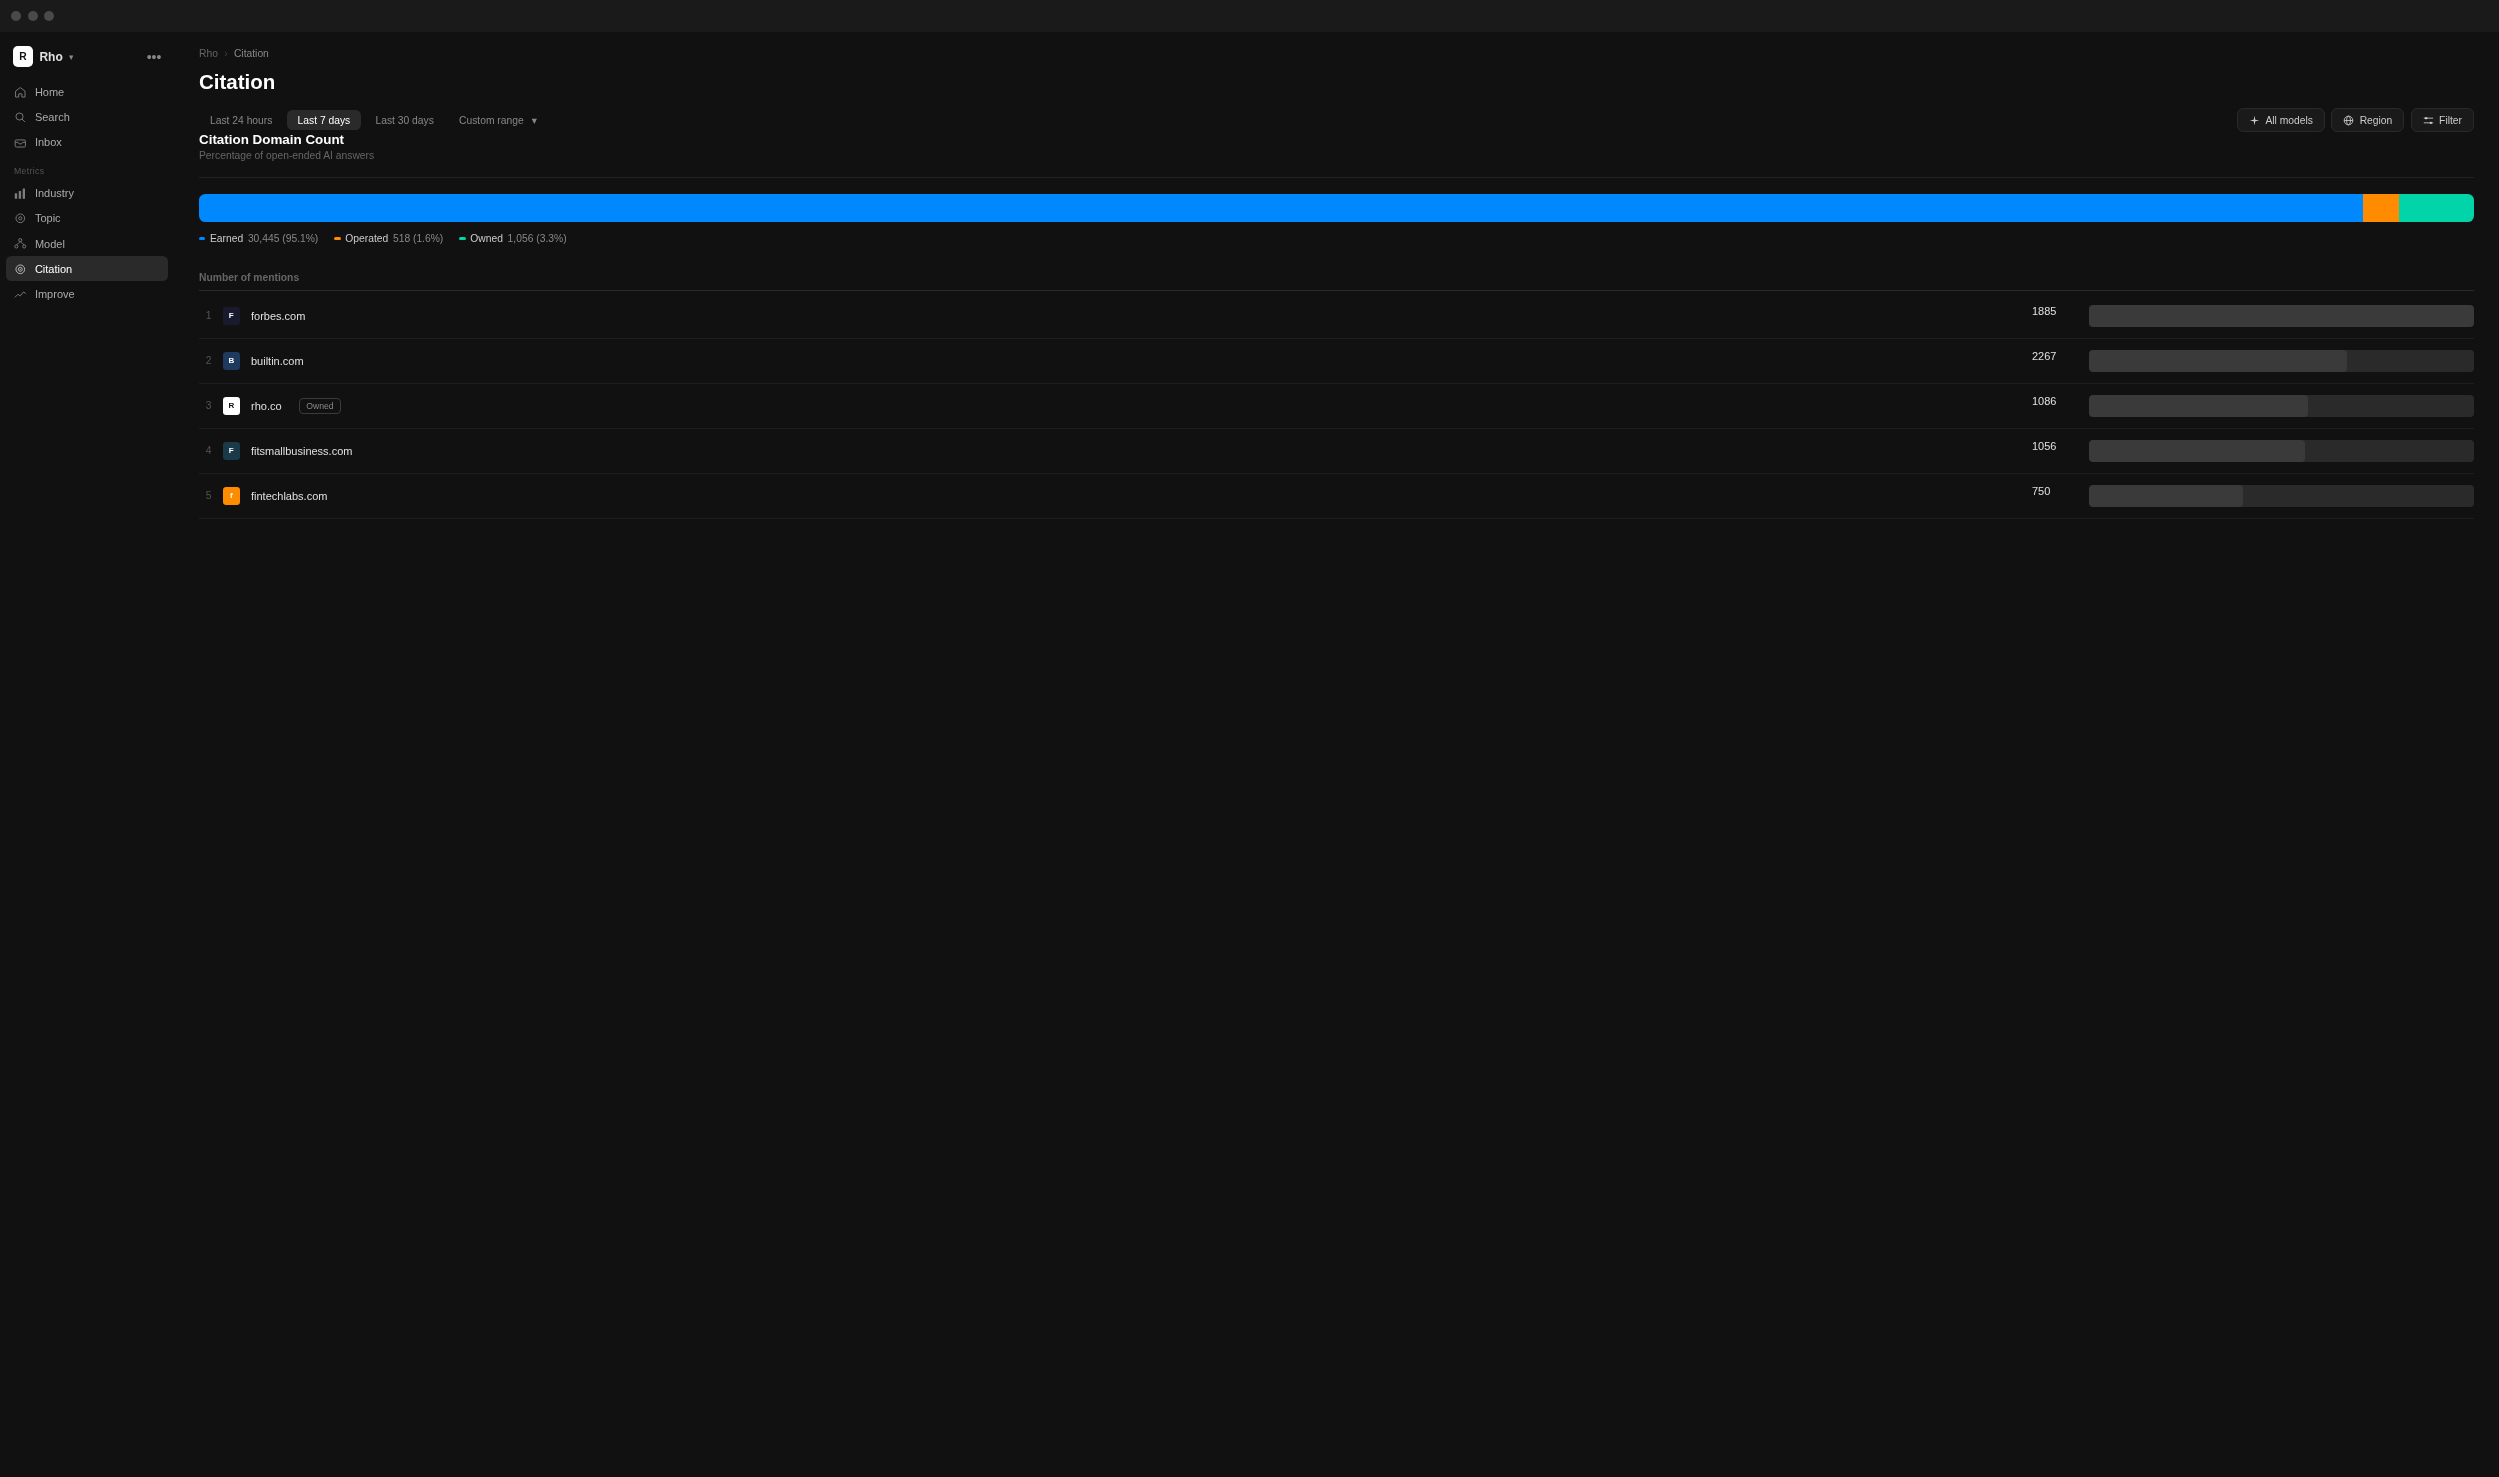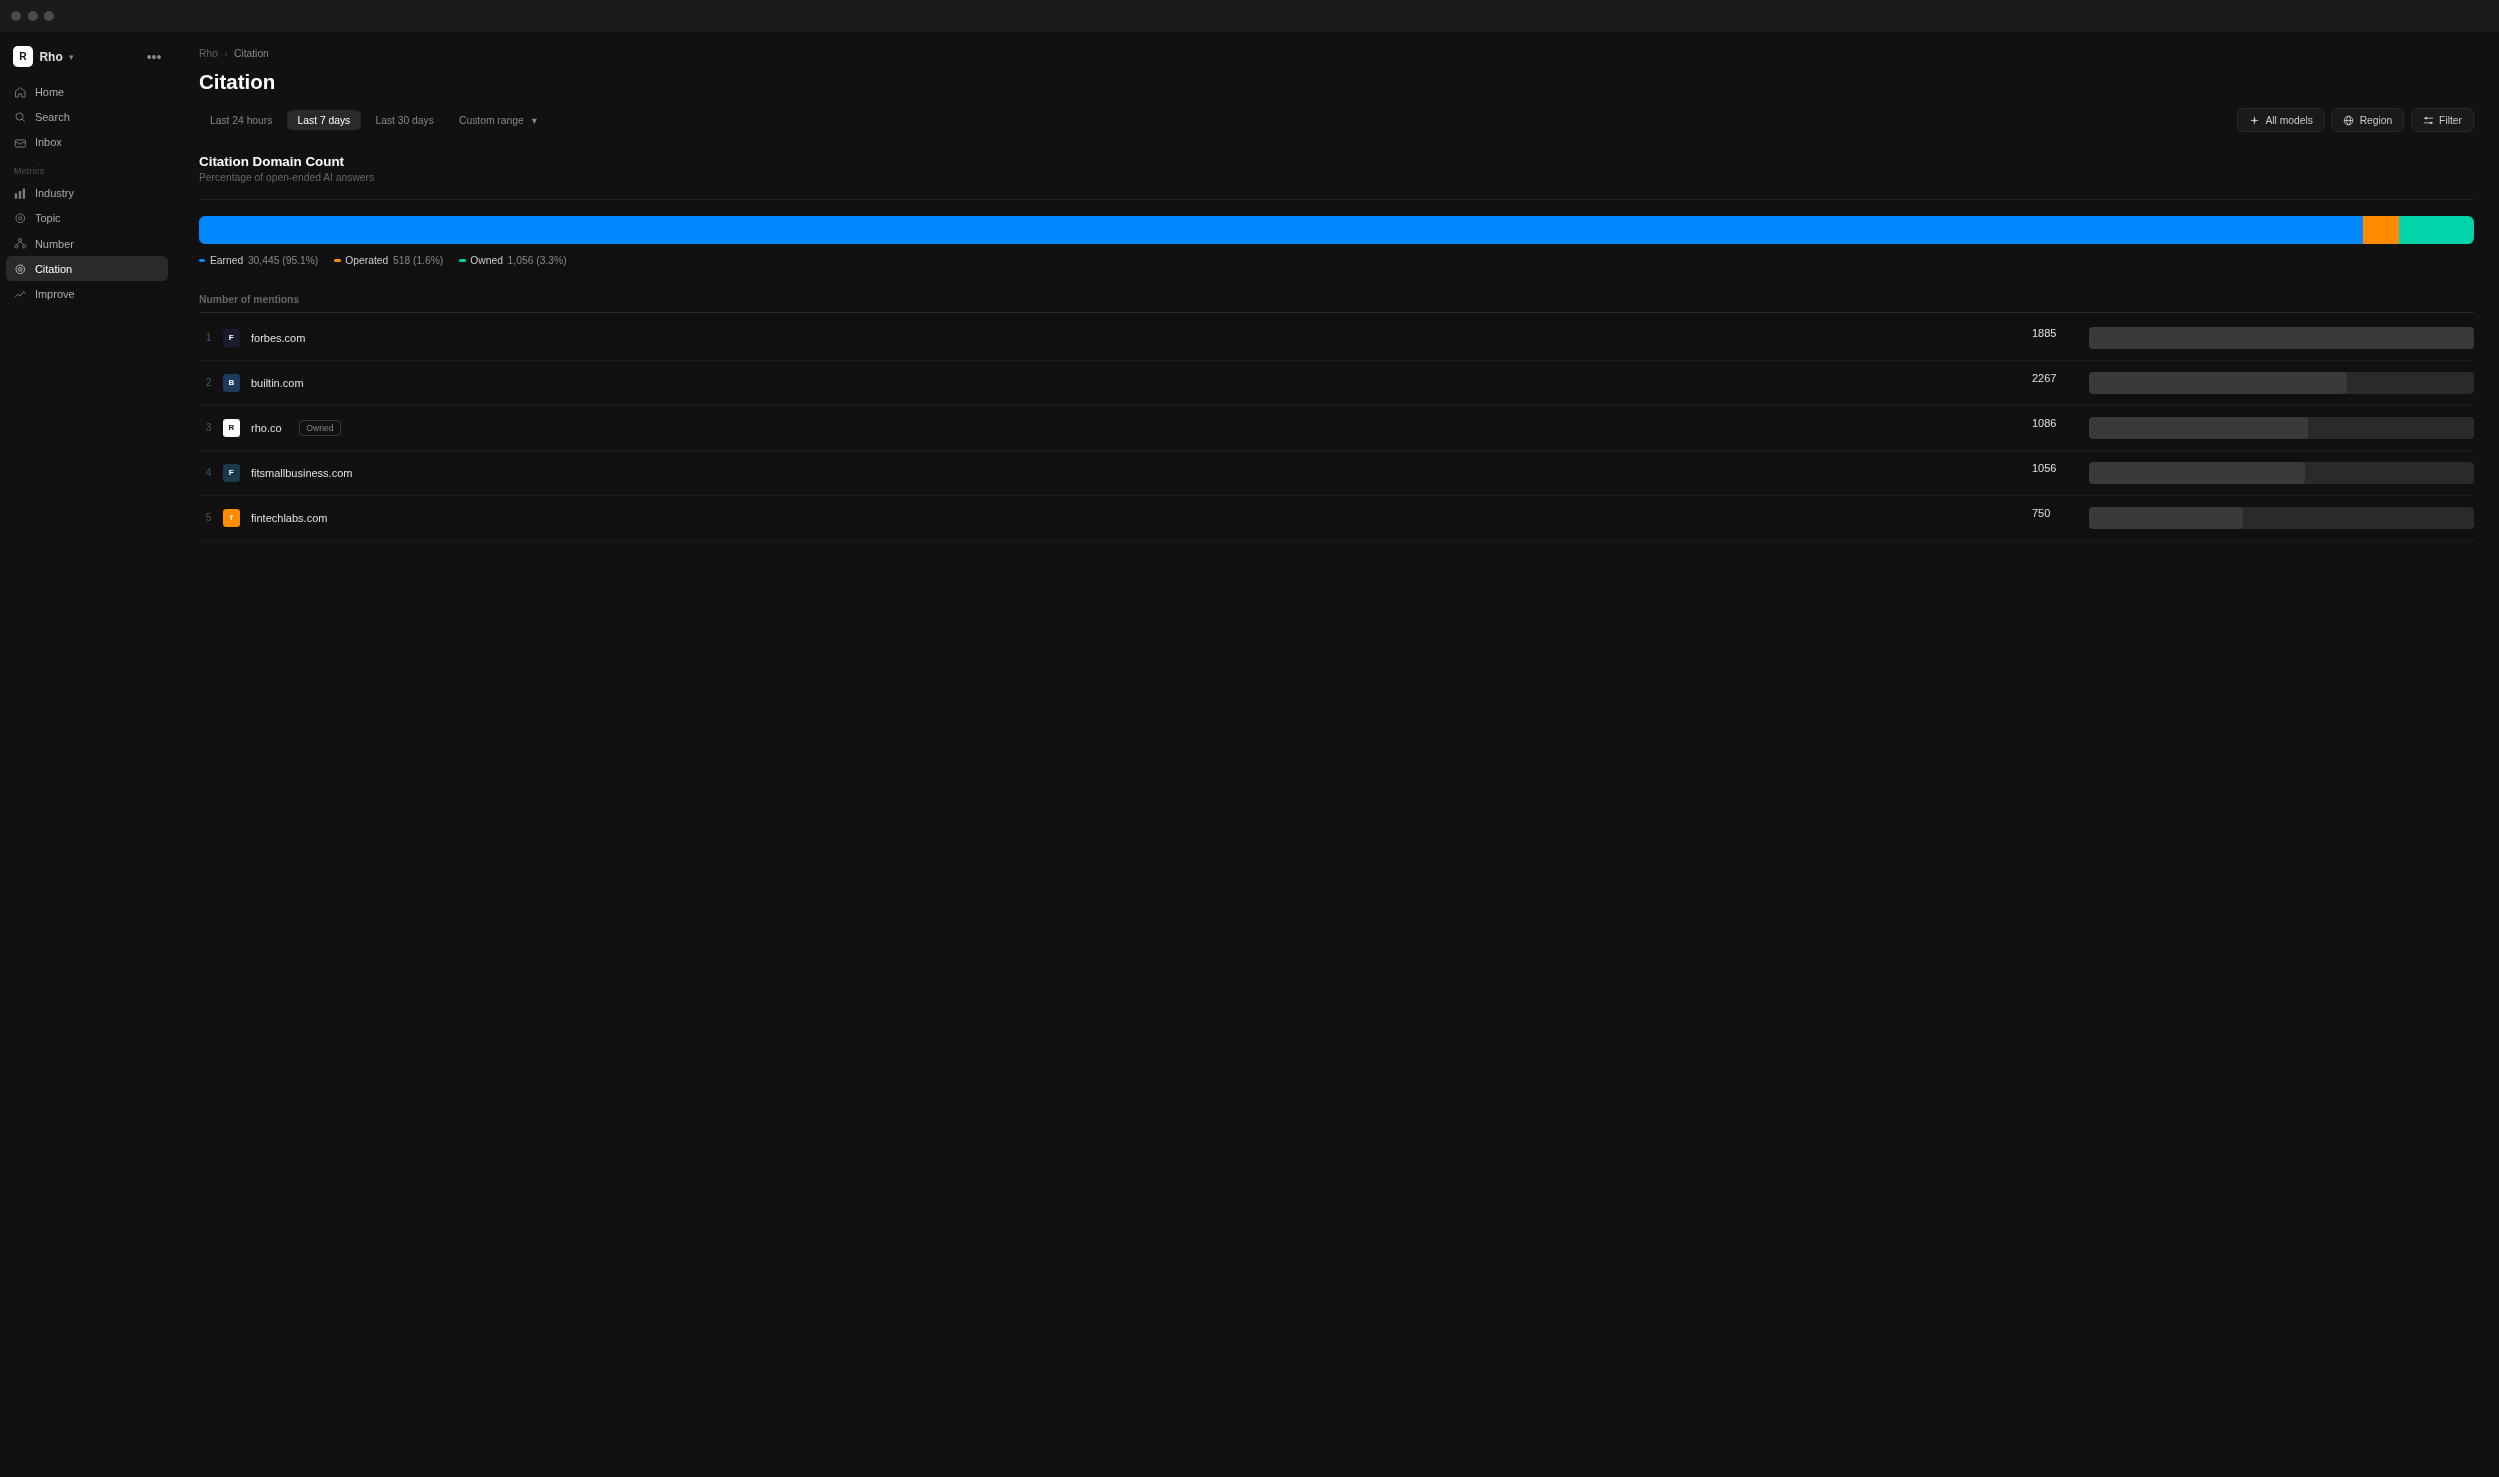--- a/index.html
+++ b/index.html
@@ -128,21 +128,20 @@
       font-weight: 600;
       color: #ffffff;
       margin-bottom: 14px;
     }
 
     
     .filter-bar {
       display: flex;
       align-items: center;
       justify-content: space-between;
-      margin-bottom: 22px;
     }
     .time-filters {
       display: flex;
       align-items: center;
       gap: 3.2px;
     }
     .time-btn {
       padding: 4.7px 11px;
       border-radius: 5.5px;
       border: none;
@@ -401,21 +400,21 @@
         <span>Topic</span>
       </div>
       <div class="nav-item">
         <svg class="nav-icon" viewBox="0 0 16 16" fill="none">
           <circle cx="8" cy="4" r="2" stroke="#aaa" stroke-width="1.2"></circle>
           <circle cx="3" cy="12" r="2" stroke="#aaa" stroke-width="1.2"></circle>
           <circle cx="13" cy="12" r="2" stroke="#aaa" stroke-width="1.2"></circle>
           <line x1="8" y1="6" x2="3" y2="10" stroke="#aaa" stroke-width="1"></line>
           <line x1="8" y1="6" x2="13" y2="10" stroke="#aaa" stroke-width="1"></line>
         </svg>
-        <span>Number</span>
+        <span>Model</span>
       </div>
       <div class="nav-item active">
         <svg class="nav-icon" viewBox="0 0 16 16" fill="none">
           <circle cx="8" cy="8" r="5.5" stroke="#fff" stroke-width="1.2"></circle>
           <circle cx="8" cy="8" r="2.5" stroke="#fff" stroke-width="1.2"></circle>
           <circle cx="8" cy="8" r="0.8" fill="#fff"></circle>
         </svg>
         <span>Citation</span>
       </div>
       <div class="nav-item">

